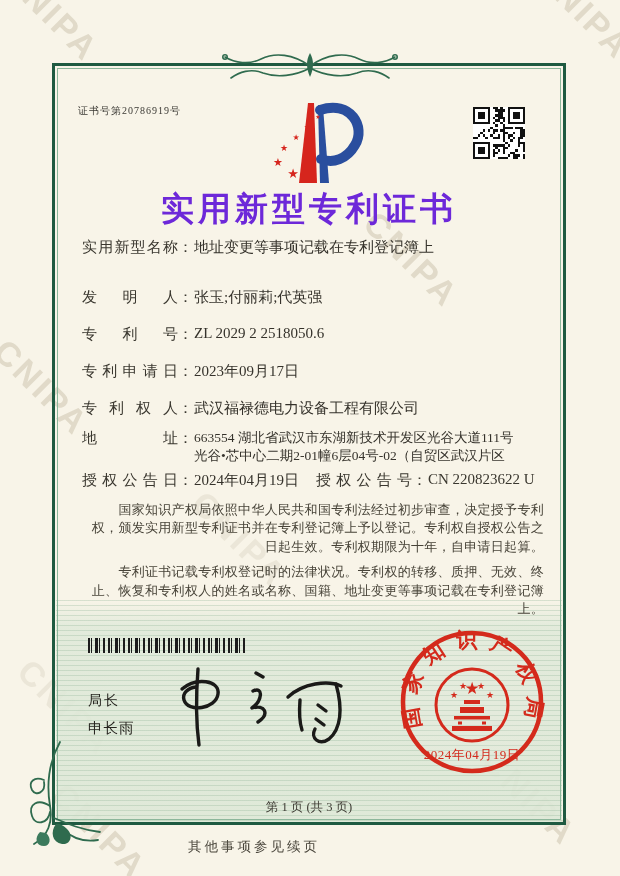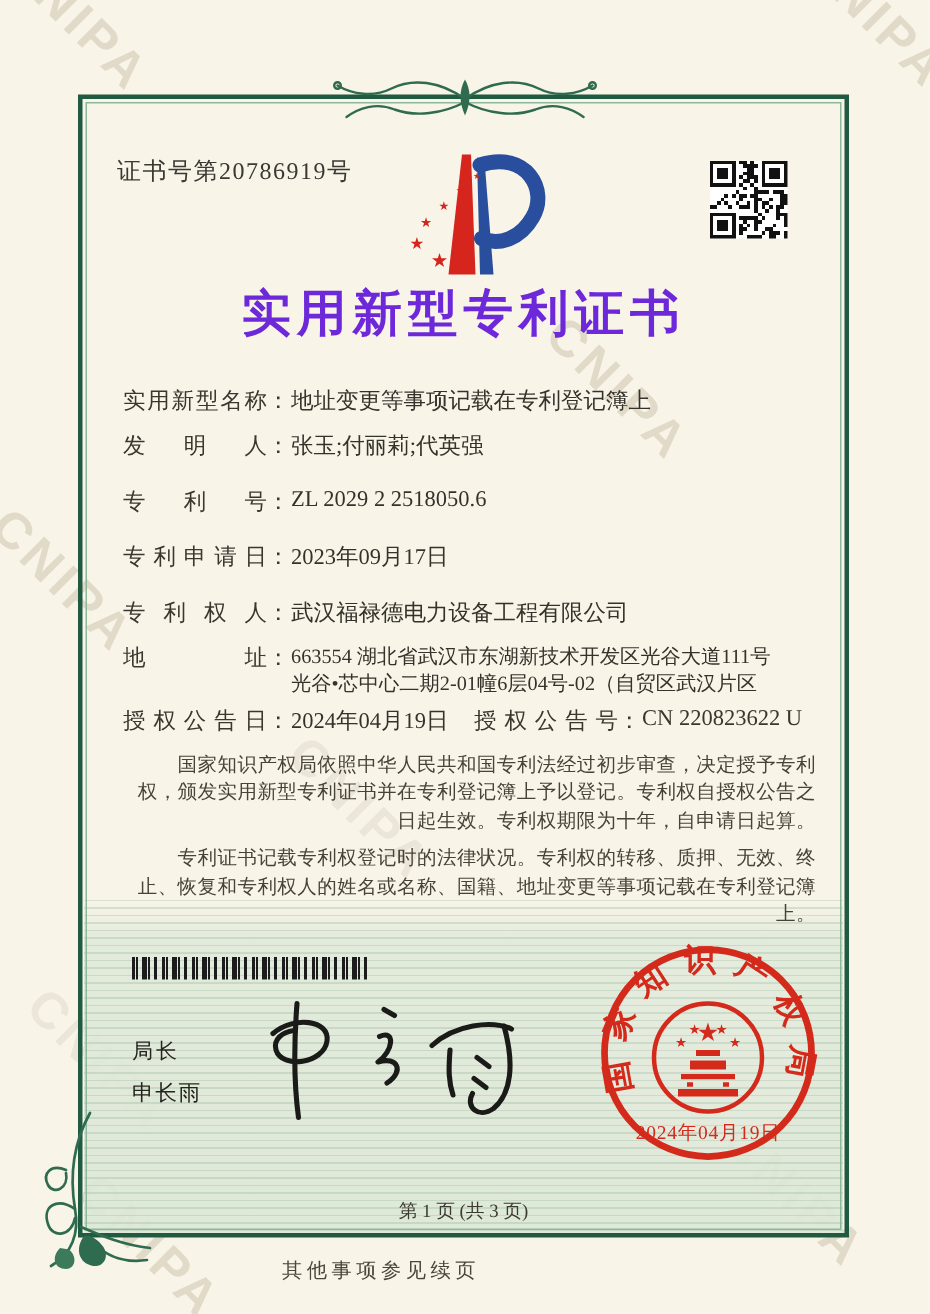--- a/index.html
+++ b/index.html
@@ -26,21 +26,21 @@
   }
   .green-zone{
     position:absolute;left:56px;top:600px;width:506px;height:223px;z-index:1;
     background:
       repeating-linear-gradient(180deg, rgba(140,178,148,0.30) 0 1px, transparent 1px 5px),
       linear-gradient(180deg, rgba(226,236,222,0) 0%, rgba(223,233,217,0.85) 12%, rgba(221,232,215,0.92) 100%);
   }
   .ornament{position:absolute;z-index:2;}
   .content{position:absolute;inset:0;z-index:2;}
   .cert-no{
-    position:absolute;left:78px;top:104px;font-size:16px;letter-spacing:1px;color:#3a3833;
+    position:absolute;left:78px;top:104px;font-size:10px;letter-spacing:1px;color:#3a3833;
   }
   .logo{position:absolute;left:263px;top:101px;width:104px;height:86px;}
   .qr{position:absolute;left:473px;top:107px;width:52px;height:52px;}
   .title{
     position:absolute;left:52px;top:187px;width:514px;text-align:center;
     font-size:33px;font-weight:700;letter-spacing:4px;color:#6d28d9;
   }
   .frow{position:absolute;left:82px;width:466px;display:flex;font-size:15px;color:#3a372f;}
   .flabel{
     display:inline-block;width:96px;flex:0 0 96px;
@@ -263,21 +263,21 @@
         <rect x="12" y="20" width="1" height="1"></rect>
         <rect x="13" y="20" width="1" height="1"></rect>
         <rect x="16" y="20" width="1" height="1"></rect>
         <rect x="17" y="20" width="1" height="1"></rect>
         <rect x="20" y="20" width="1" height="1"></rect>
       </g>
   </svg>
 
   <div class="title">实用新型专利证书</div>
 
-  <div class="frow" style="top:258px">
+  <div class="frow" style="top:238px">
     <span class="flabel">实用新型名称</span>
     <span class="fcolon">：</span>
     <span class="fvalue">地址变更等事项记载在专利登记簿上</span>
   </div>
   <div class="frow" style="top:288px">
     <span class="flabel">发明人</span>
     <span class="fcolon">：</span>
     <span class="fvalue">张玉;付丽莉;代英强</span>
   </div>
   <div class="frow" style="top:325px">

